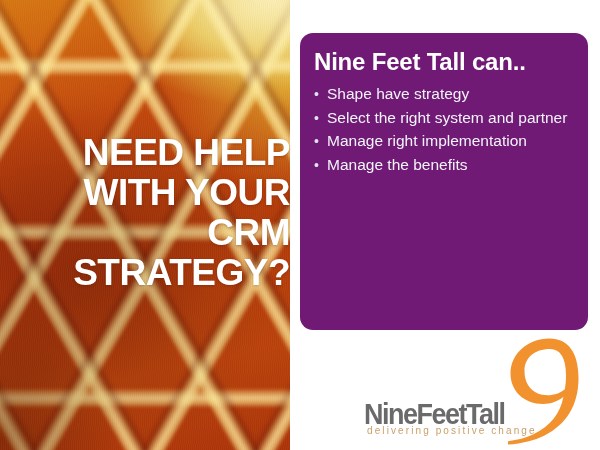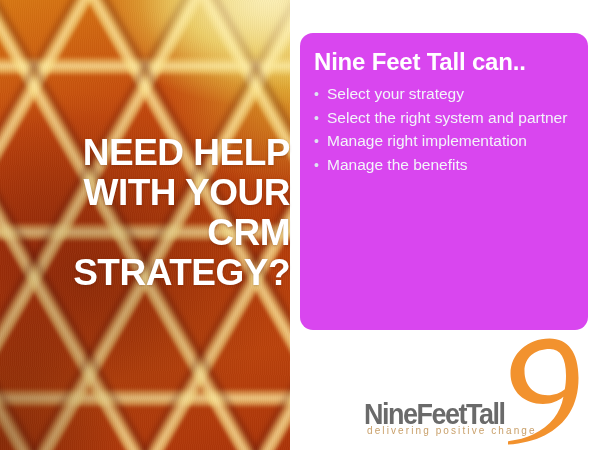--- a/index.html
+++ b/index.html
@@ -126,21 +126,21 @@
     white-space: pre-line;
   }
 
   
   #info-panel {
     position: absolute;
     left: 300px;
     top: 33px;
     width: 288px;
     height: 297px;
-    background: #d946ef;
+    background: #701a75;
     border-radius: 13px;
     box-sizing: border-box;
     padding: 14px 12px 10px 13px;
   }
 
   #panel-heading {
     color: #ffffff;
     font-weight: bold;
     font-size: 24px;
     line-height: 30px;
@@ -222,21 +222,21 @@
   </div>
 
   <div id="headline">NEED HELP
 WITH YOUR
 CRM
 STRATEGY?</div>
 
   <div id="info-panel">
     <div id="panel-heading">Nine Feet Tall can..</div>
     <ul id="benefit-list">
-      <li>Select your strategy</li>
+      <li>Shape have strategy</li>
       <li>Select the right system and partner</li>
       <li>Manage right implementation</li>
       <li>Manage the benefits</li>
     </ul>
   </div>
 
   <div id="logo">
     <svg id="logo-nine" viewBox="0 0 96 110" aria-hidden="true">
       <path d="M58.5 2.5 C36.5 2.5 19.5 18.0 19.5 37.5 C19.5 55.5 33.5 68.0 52.0 68.0 C60.0 68.0 67.0 65.4 72.4 60.8 C69.4 77.0 60.0 90.0 42.0 98.5 C35.0 101.8 26.5 104.0 17.0 105.2 L17.0 108.6 C31.0 107.4 43.5 104.4 53.5 99.4 C75.5 88.4 87.5 69.0 87.5 42.0 C87.5 16.5 77.0 2.5 58.5 2.5 Z M59.0 13.0 C69.5 13.0 75.0 22.0 75.0 39.5 C75.0 44.5 74.6 49.0 73.8 53.2 C69.5 57.0 63.5 59.2 56.5 59.2 C42.5 59.2 33.5 49.5 33.5 35.0 C33.5 21.8 43.5 13.0 59.0 13.0 Z" fill="#f2922e"></path>
     </svg>

